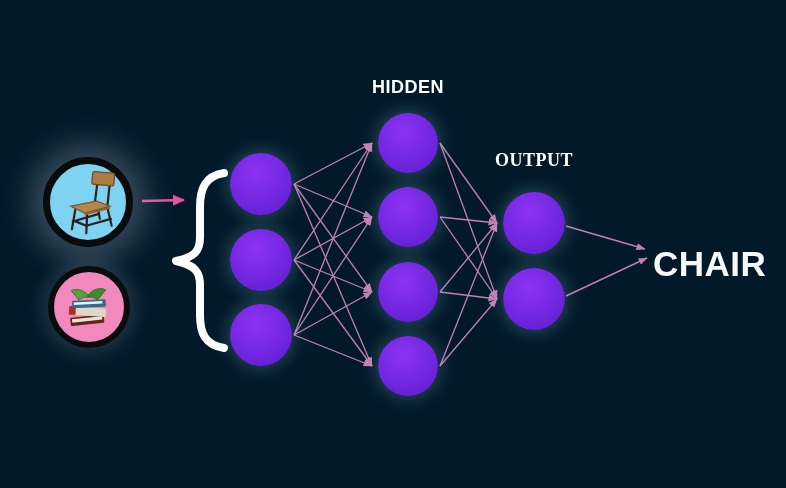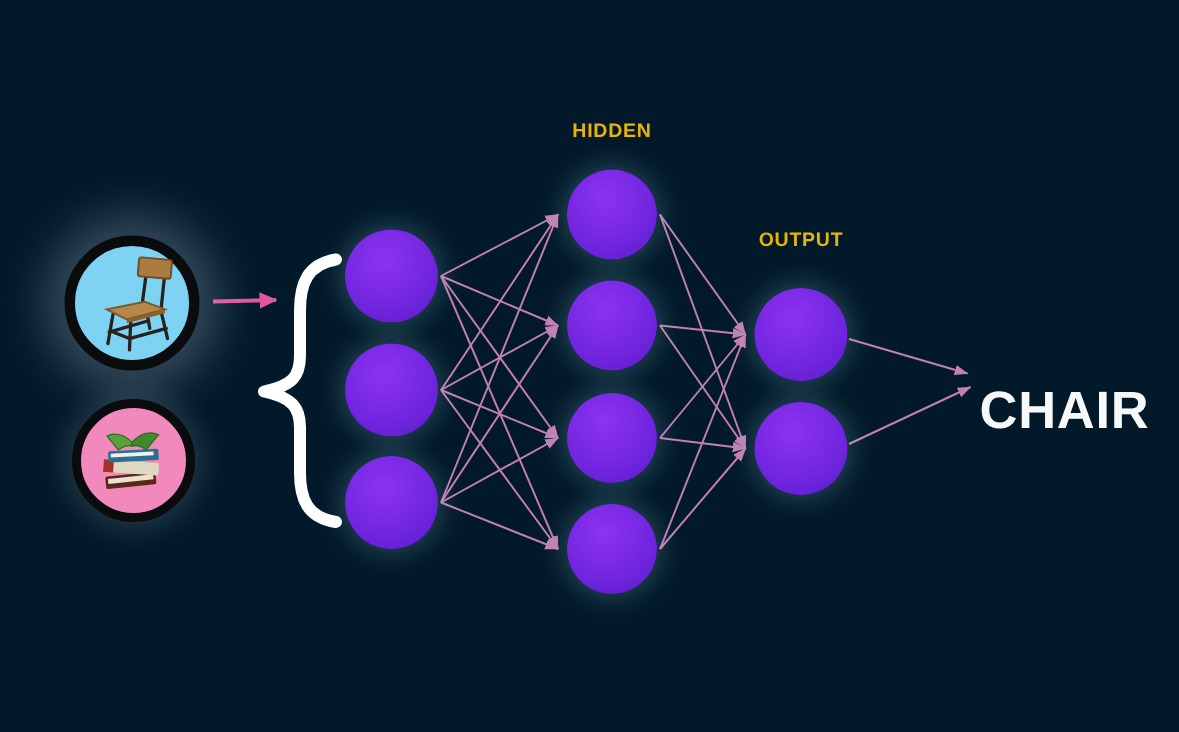--- a/index.html
+++ b/index.html
@@ -23,23 +23,23 @@
   }
   .node {
     position: absolute;
     border-radius: 50%;
     box-shadow: 0 0 16px 4px rgba(160, 235, 235, 0.20);
   }
   .layer-label {
     position: absolute;
     width: 140px;
     text-align: center;
-    color: #eab308;
+    color: #ffffff;
     font-weight: bold;
-    font-size: 13px;
+    font-size: 18px;
     letter-spacing: 0.5px;
     line-height: 20px;
   }
   .example-circle {
     position: absolute;
     border-radius: 50%;
     box-sizing: border-box;
     display: flex;
     align-items: center;
     justify-content: center;
@@ -108,21 +108,21 @@
       <div class="node" style="left: 230px; top: 304px; width: 62px; height: 62px; background: radial-gradient(circle at 42% 32%, rgb(141, 51, 241) 0%, rgb(114, 38, 224) 55%, rgb(90, 28, 200) 100%);"></div>
       <div class="node" style="left: 378px; top: 113px; width: 60px; height: 60px; background: radial-gradient(circle at 42% 32%, rgb(141, 51, 241) 0%, rgb(114, 38, 224) 55%, rgb(90, 28, 200) 100%);"></div>
       <div class="node" style="left: 378px; top: 187px; width: 60px; height: 60px; background: radial-gradient(circle at 42% 32%, rgb(141, 51, 241) 0%, rgb(114, 38, 224) 55%, rgb(90, 28, 200) 100%);"></div>
       <div class="node" style="left: 378px; top: 262px; width: 60px; height: 60px; background: radial-gradient(circle at 42% 32%, rgb(141, 51, 241) 0%, rgb(114, 38, 224) 55%, rgb(90, 28, 200) 100%);"></div>
       <div class="node" style="left: 378px; top: 336px; width: 60px; height: 60px; background: radial-gradient(circle at 42% 32%, rgb(141, 51, 241) 0%, rgb(114, 38, 224) 55%, rgb(90, 28, 200) 100%);"></div>
       <div class="node" style="left: 503px; top: 192px; width: 62px; height: 62px; background: radial-gradient(circle at 42% 32%, rgb(141, 51, 241) 0%, rgb(114, 38, 224) 55%, rgb(90, 28, 200) 100%);"></div>
       <div class="node" style="left: 503px; top: 268px; width: 62px; height: 62px; background: radial-gradient(circle at 42% 32%, rgb(141, 51, 241) 0%, rgb(114, 38, 224) 55%, rgb(90, 28, 200) 100%);"></div>
     </div>
 
   <div class="layer-label" style="left: 338px; top: 77px;">HIDDEN</div>
-  <div class="layer-label" style="left: 464px; top: 150px;">OUTPUT</div>
+  <div class="layer-label" style="left: 464px; top: 150px; font-family: Liberation Serif, serif;">OUTPUT</div>
 
   <div class="example-circle chair-circle" style="left: 43px; top: 157px; height: 90px; width: 90px; background: rgb(126, 210, 242);">
     <svg viewBox="0 0 64 78" width="56" height="66" xmlns="http://www.w3.org/2000/svg">
       <g stroke="#26221d" stroke-width="2.6" stroke-linecap="round">
         <line x1="40" y1="40" x2="44" y2="10"></line>
         <line x1="55" y1="43" x2="58" y2="14"></line>
         <line x1="17" y1="48" x2="13" y2="71"></line>
         <line x1="31" y1="53" x2="30" y2="76"></line>
         <line x1="55" y1="46" x2="60" y2="67"></line>
         <line x1="43" y1="42" x2="46" y2="59"></line>
@@ -150,15 +150,15 @@
       </g>
       <g transform="rotate(-3 32 24)">
         <rect x="12" y="19" width="40" height="9" rx="1.5" fill="#2f6e8e"></rect>
         <rect x="14" y="21" width="34" height="3" fill="#ecf2f2"></rect>
       </g>
       <path d="M31 13 C 24 6, 16 5, 11 8 L 20 19 C 24 16, 28 15, 31 16 Z" fill="#57a23c" stroke="#2e6b1f" stroke-width="1"></path>
       <path d="M31 13 C 38 5, 46 4, 52 7 L 42 19 C 38 16, 34 15, 31 16 Z" fill="#3f8a2c" stroke="#2e6b1f" stroke-width="1"></path>
     </svg>
   </div>
 
-  <div class="result-label" style="left: 653px; top: 256px;">CHAIR</div>
+  <div class="result-label" style="left: 653px; top: 246px;">CHAIR</div>
 
 </div>
 
 </body></html>

